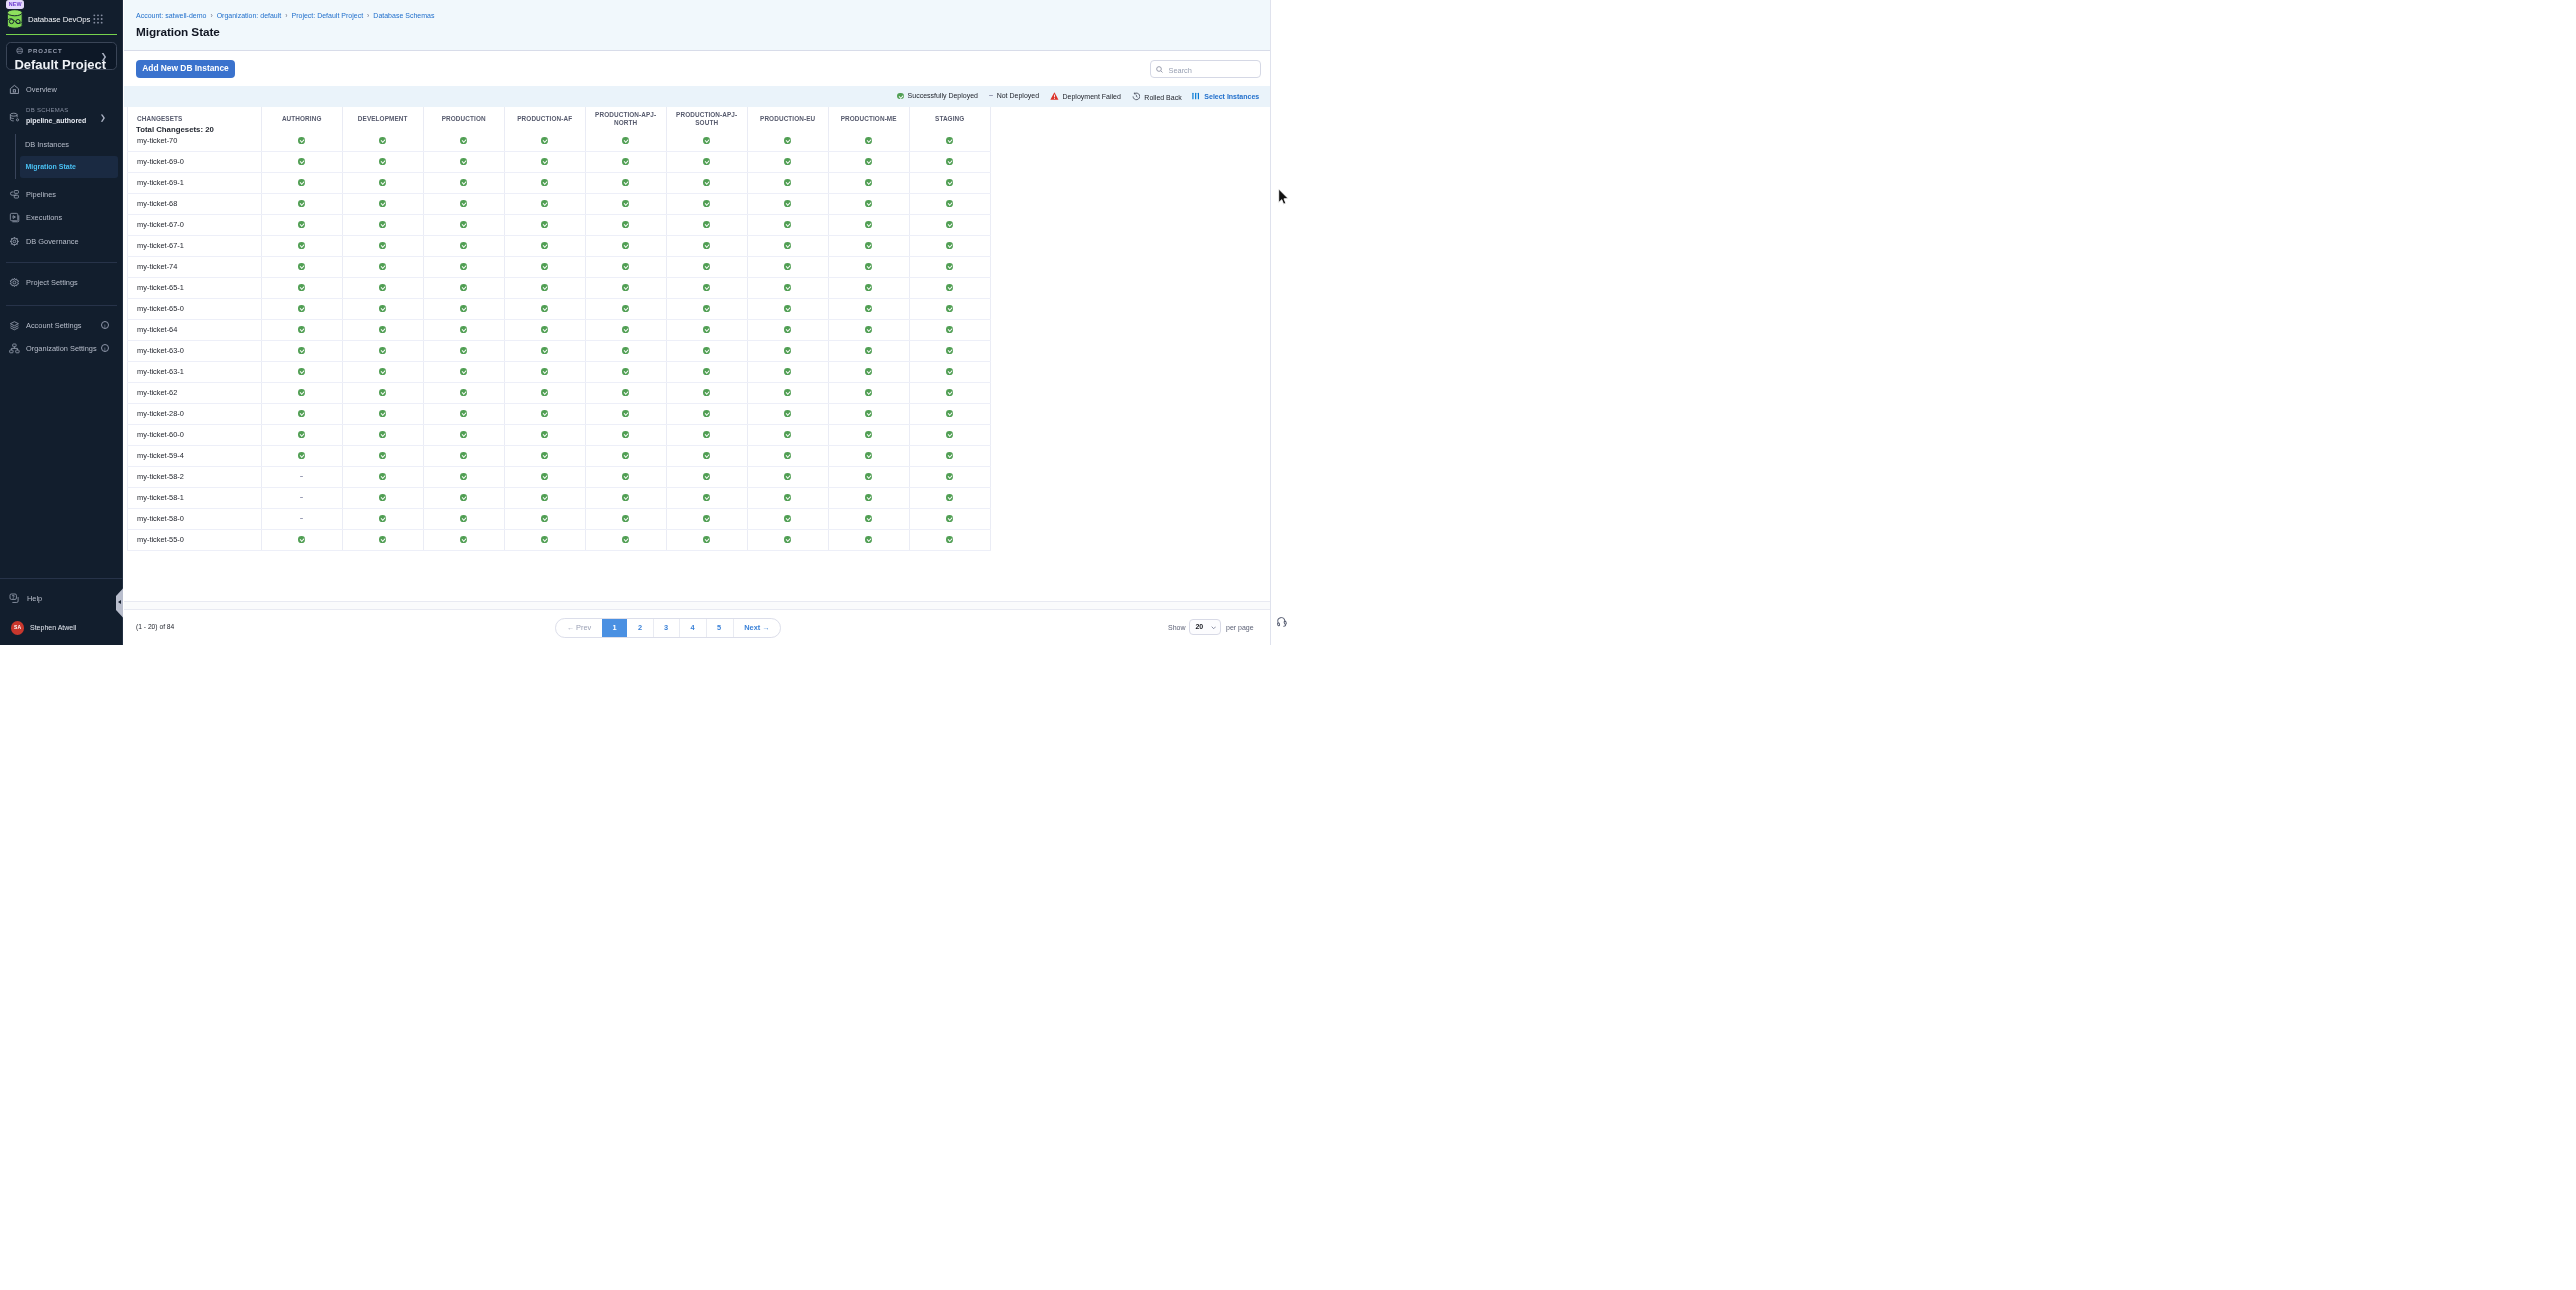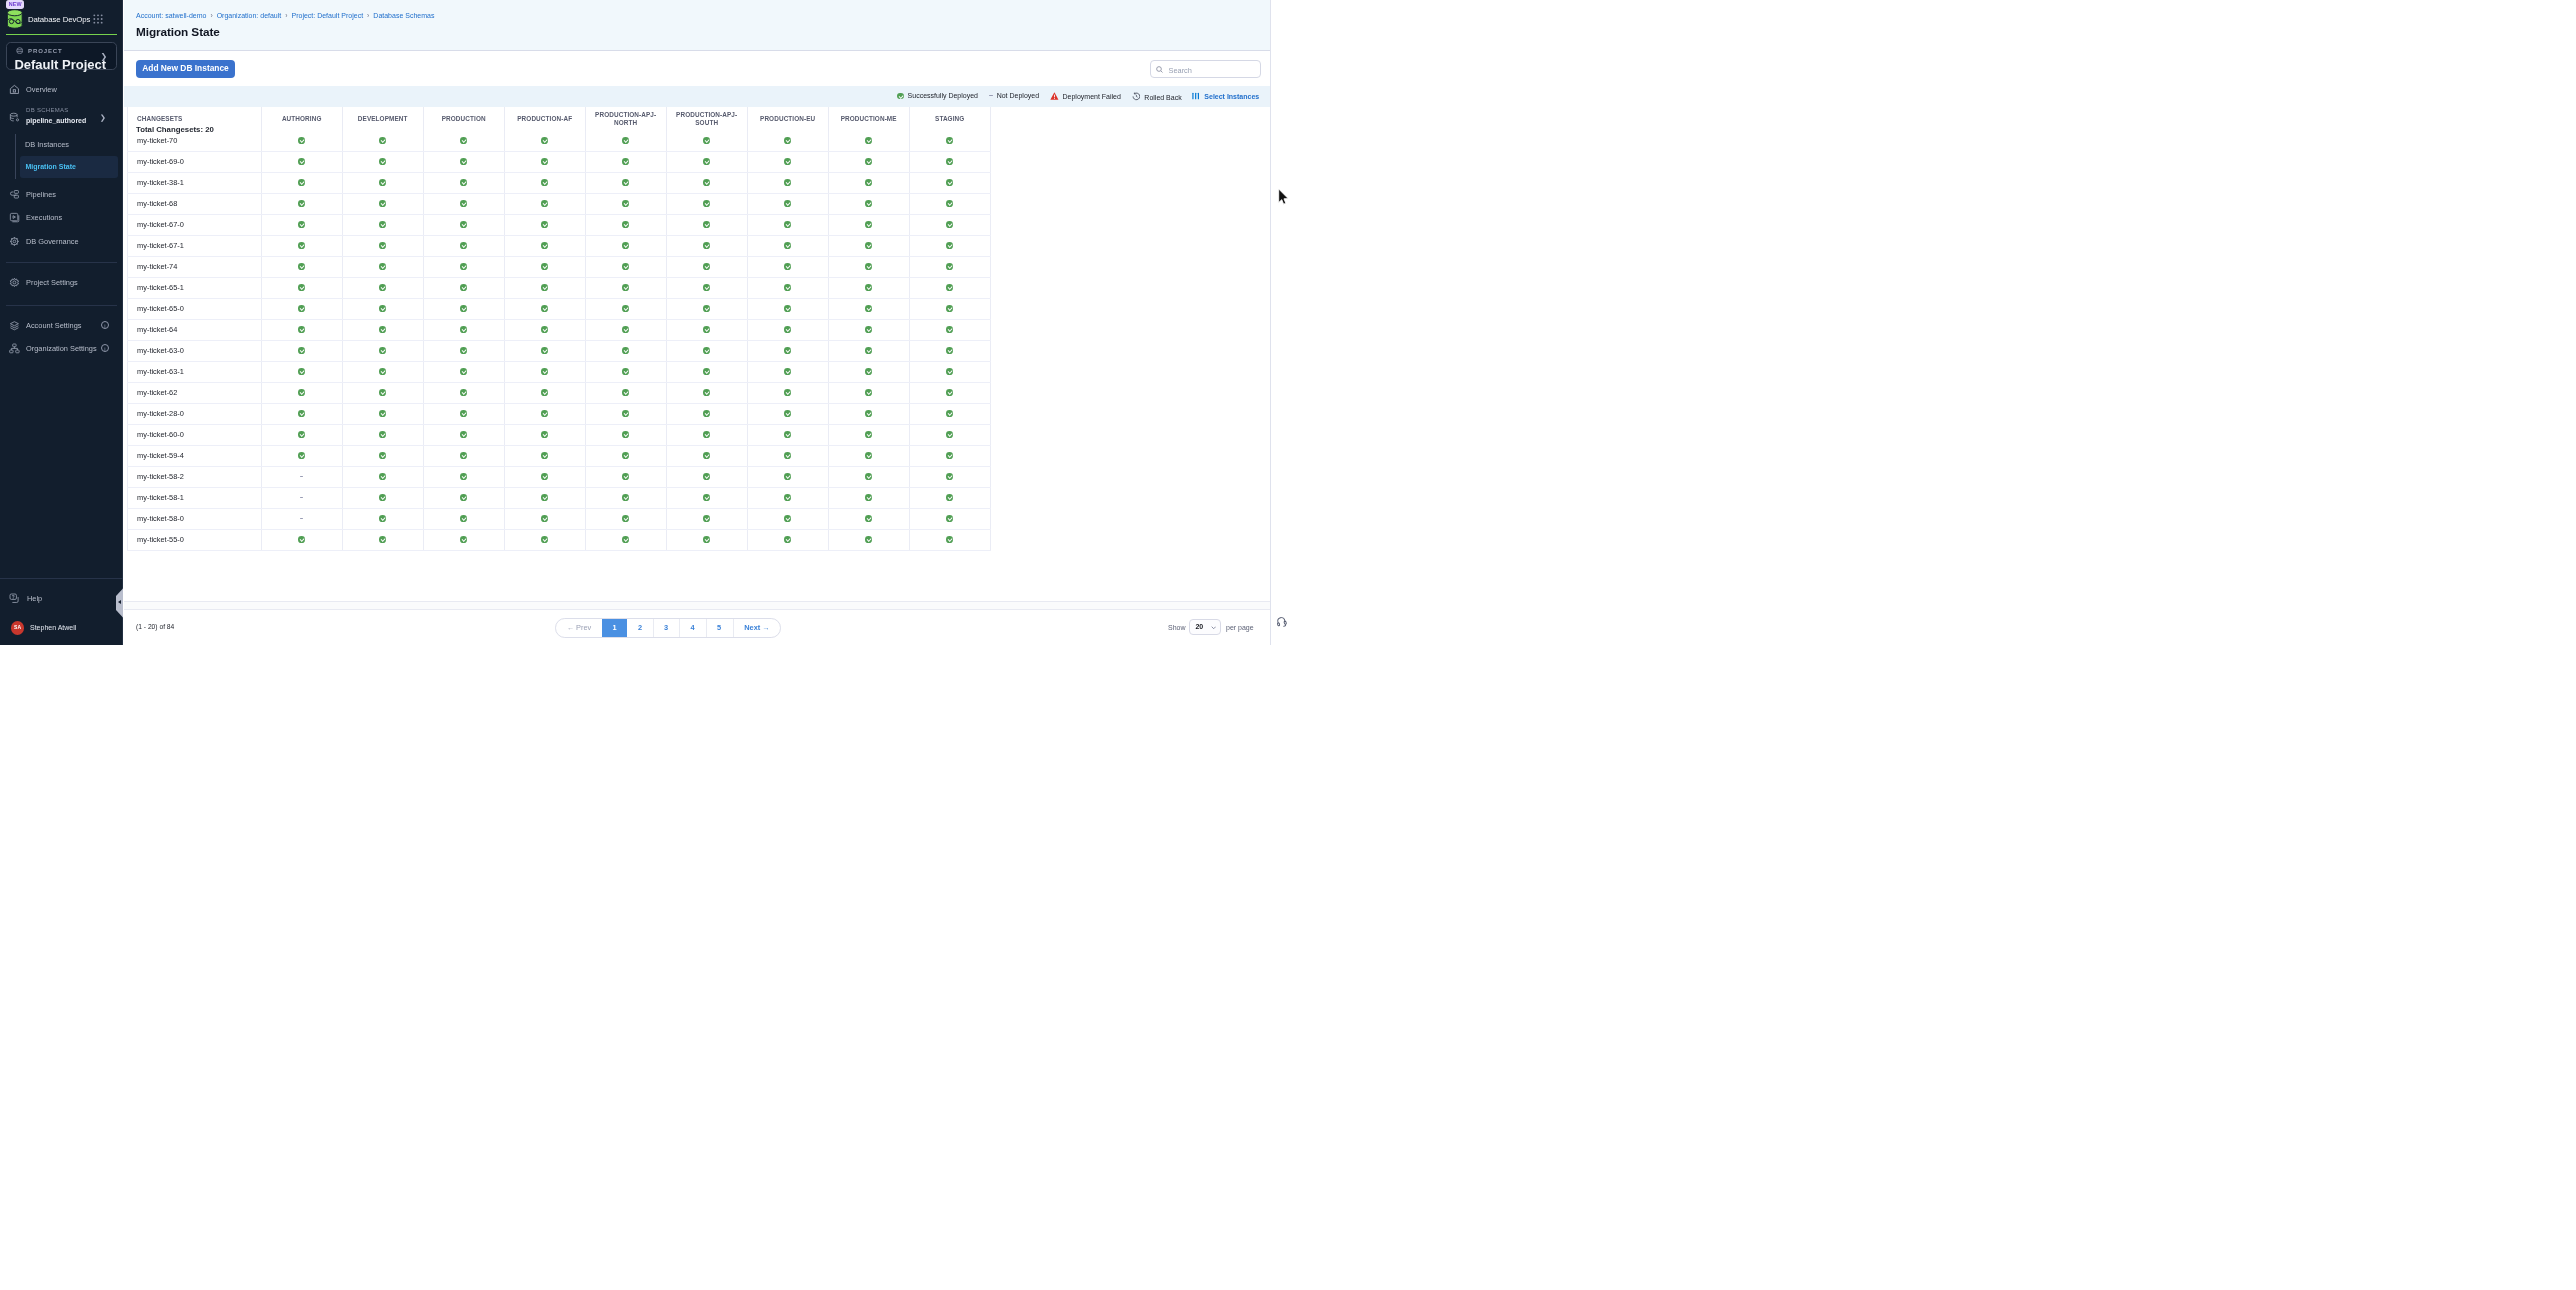--- a/index.html
+++ b/index.html
@@ -297,21 +297,21 @@
         </div>
         <div class="td colw">
           <span class="chk"></span>
         </div>
         <div class="td colw">
           <span class="chk"></span>
         </div>
         <div style="clear:both"></div>
       </div>
 <div class="trow">
-        <div class="td">my-ticket-38-1</div>
+        <div class="td">my-ticket-69-1</div>
         <div class="td colw">
           <span class="chk"></span>
         </div>
         <div class="td colw">
           <span class="chk"></span>
         </div>
         <div class="td colw">
           <span class="chk"></span>
         </div>
         <div class="td colw">

